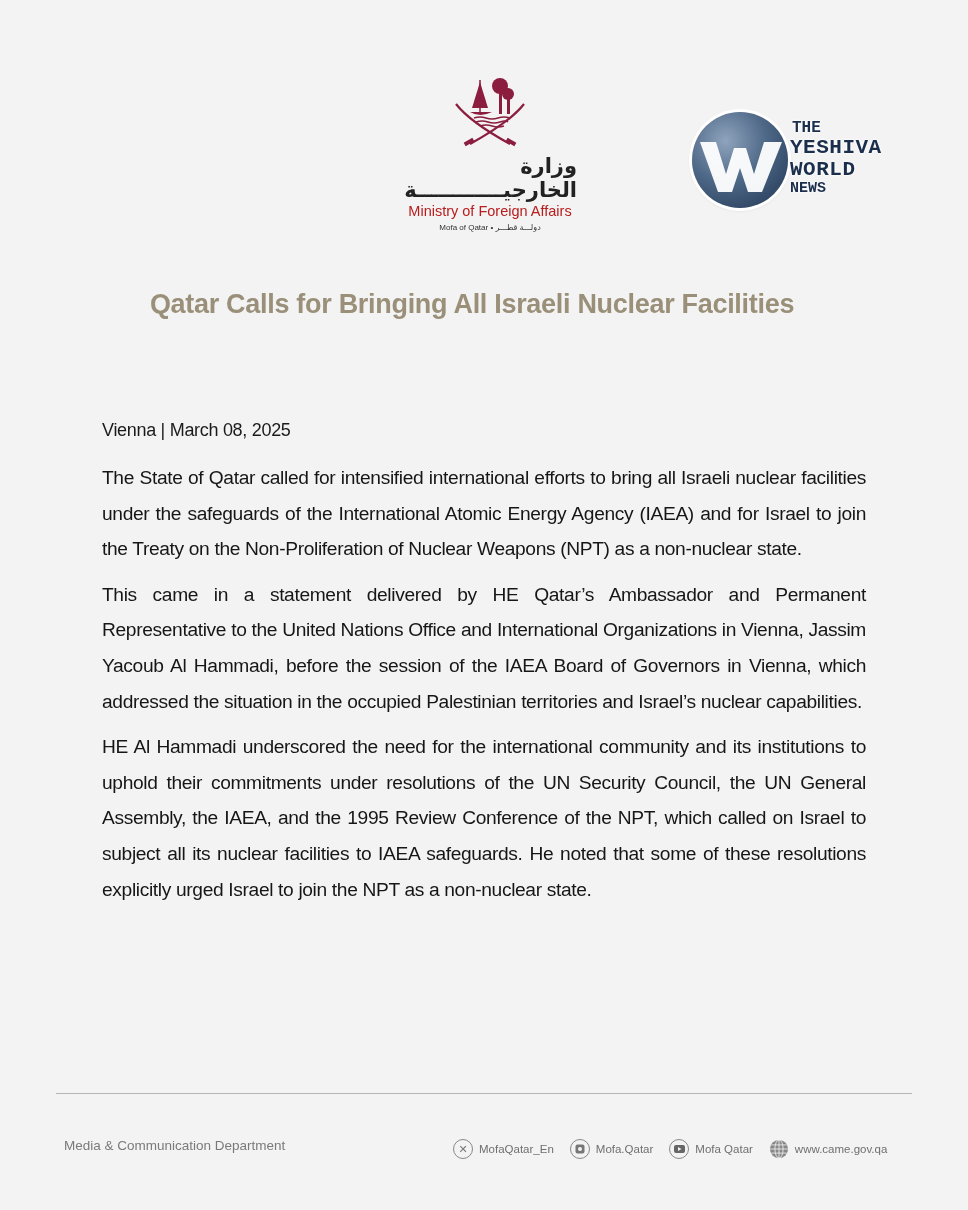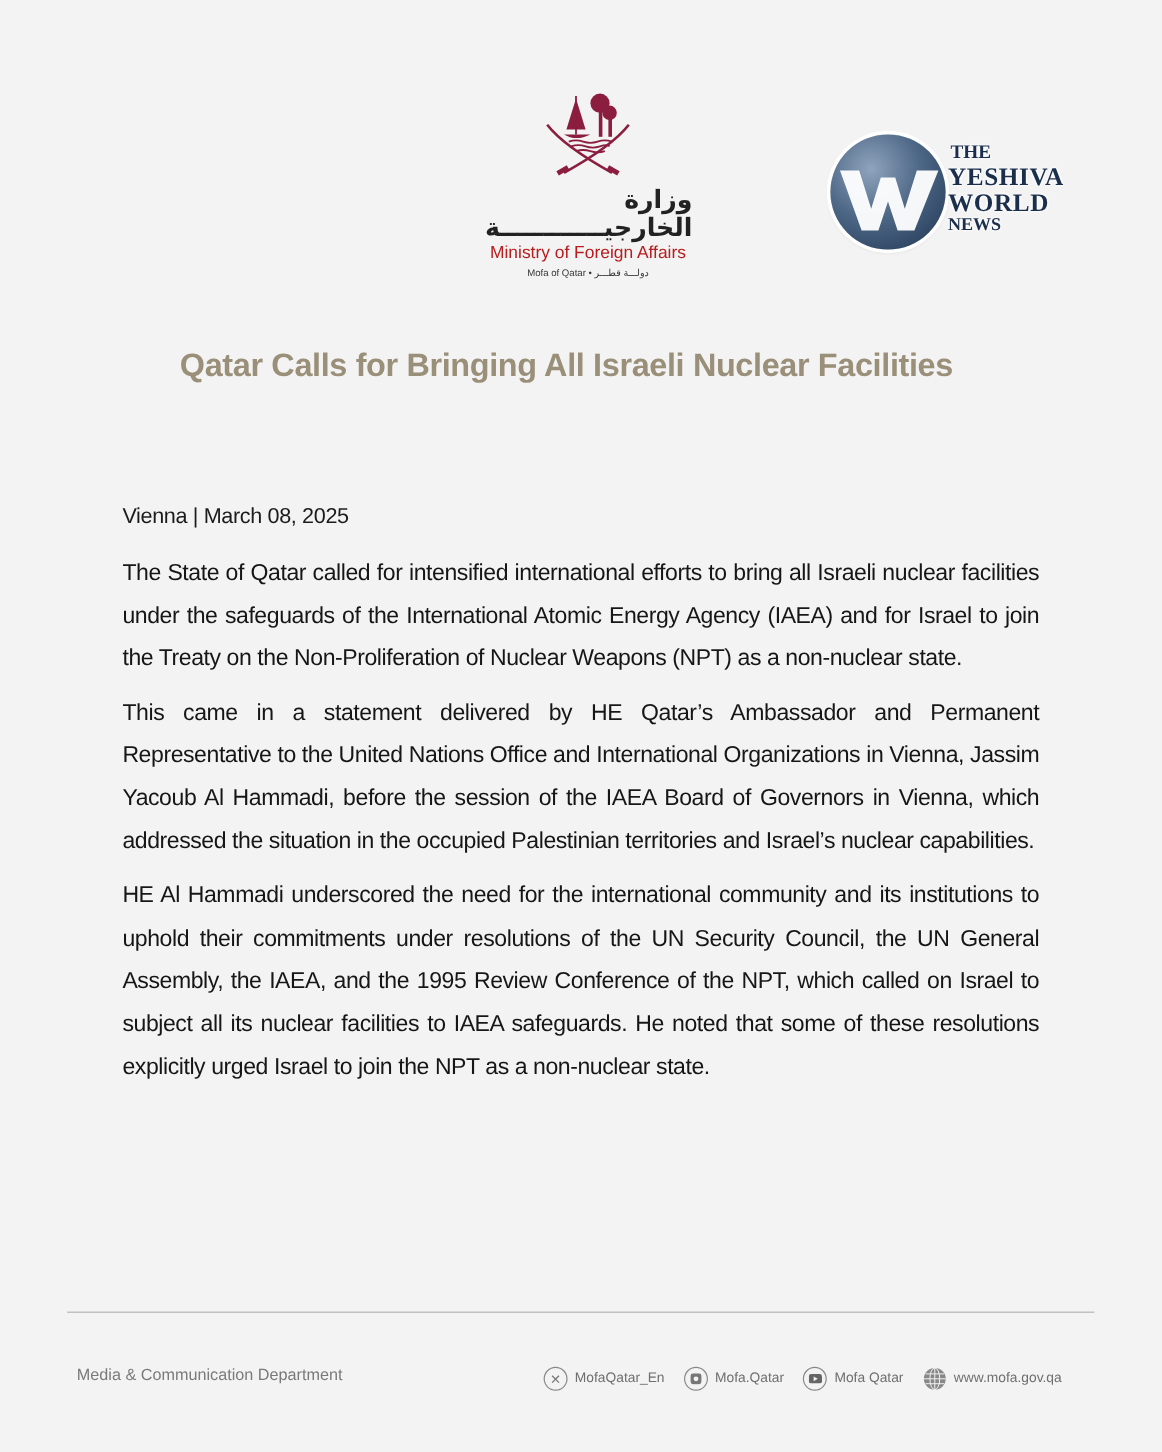--- a/index.html
+++ b/index.html
@@ -26,21 +26,21 @@
     position: absolute; left: 692px; top: 110px; width: 220px; height: 100px;
   }
   .ywn-circle {
     position: absolute; left: 0; top: 2px; width: 96px; height: 96px; border-radius: 50%;
     background: radial-gradient(circle at 35% 30%, #8fa4bd 0%, #4d6786 45%, #1f3552 100%);
     box-shadow: 0 0 0 3px #ffffff, 0 1px 4px rgba(0,0,0,0.25);
     overflow: hidden;
   }
   .ywn-text {
     position: absolute; left: 98px; top: 10px;
-    font-family: Liberation Serif, serif; font-weight: bold; color: #1b2f4d;
+    font-family: Liberation Mono, monospace; font-weight: bold; color: #1b2f4d;
     line-height: 1;
     text-shadow: 0 0 3px #fff, 0 0 3px #fff;
   }
   .ywn-the { font-size: 16px; margin-left: 2px; }
   .ywn-big { font-size: 21px; letter-spacing: 0.5px; margin-top: 1px; }
   .ywn-news { font-size: 15px; text-align: left; padding-right: 2px; margin-top: 1px; }
 
   .headline {
     position: absolute; left: 48px; top: 280px; width: 848px;
     text-align: center; color: #9a8f78;
@@ -165,15 +165,15 @@
     <span class="ficon globe-icon">
       <svg width="22" height="22" viewBox="0 0 22 22">
         <circle cx="11" cy="11" r="10" fill="#888"></circle>
         <ellipse cx="11" cy="11" rx="4.5" ry="10" fill="none" stroke="#f3f3f3" stroke-width="0.9"></ellipse>
         <line x1="1" y1="11" x2="21" y2="11" stroke="#f3f3f3" stroke-width="0.9"></line>
         <line x1="2.5" y1="6.5" x2="19.5" y2="6.5" stroke="#f3f3f3" stroke-width="0.9"></line>
         <line x1="2.5" y1="15.5" x2="19.5" y2="15.5" stroke="#f3f3f3" stroke-width="0.9"></line>
         <line x1="11" y1="1" x2="11" y2="21" stroke="#f3f3f3" stroke-width="0.9"></line>
       </svg>
     </span>
-    <span>www.mofa.gov.qa</span>
+    <span>www.came.gov.qa</span>
   </div>
 </div>
 
 </body></html>

